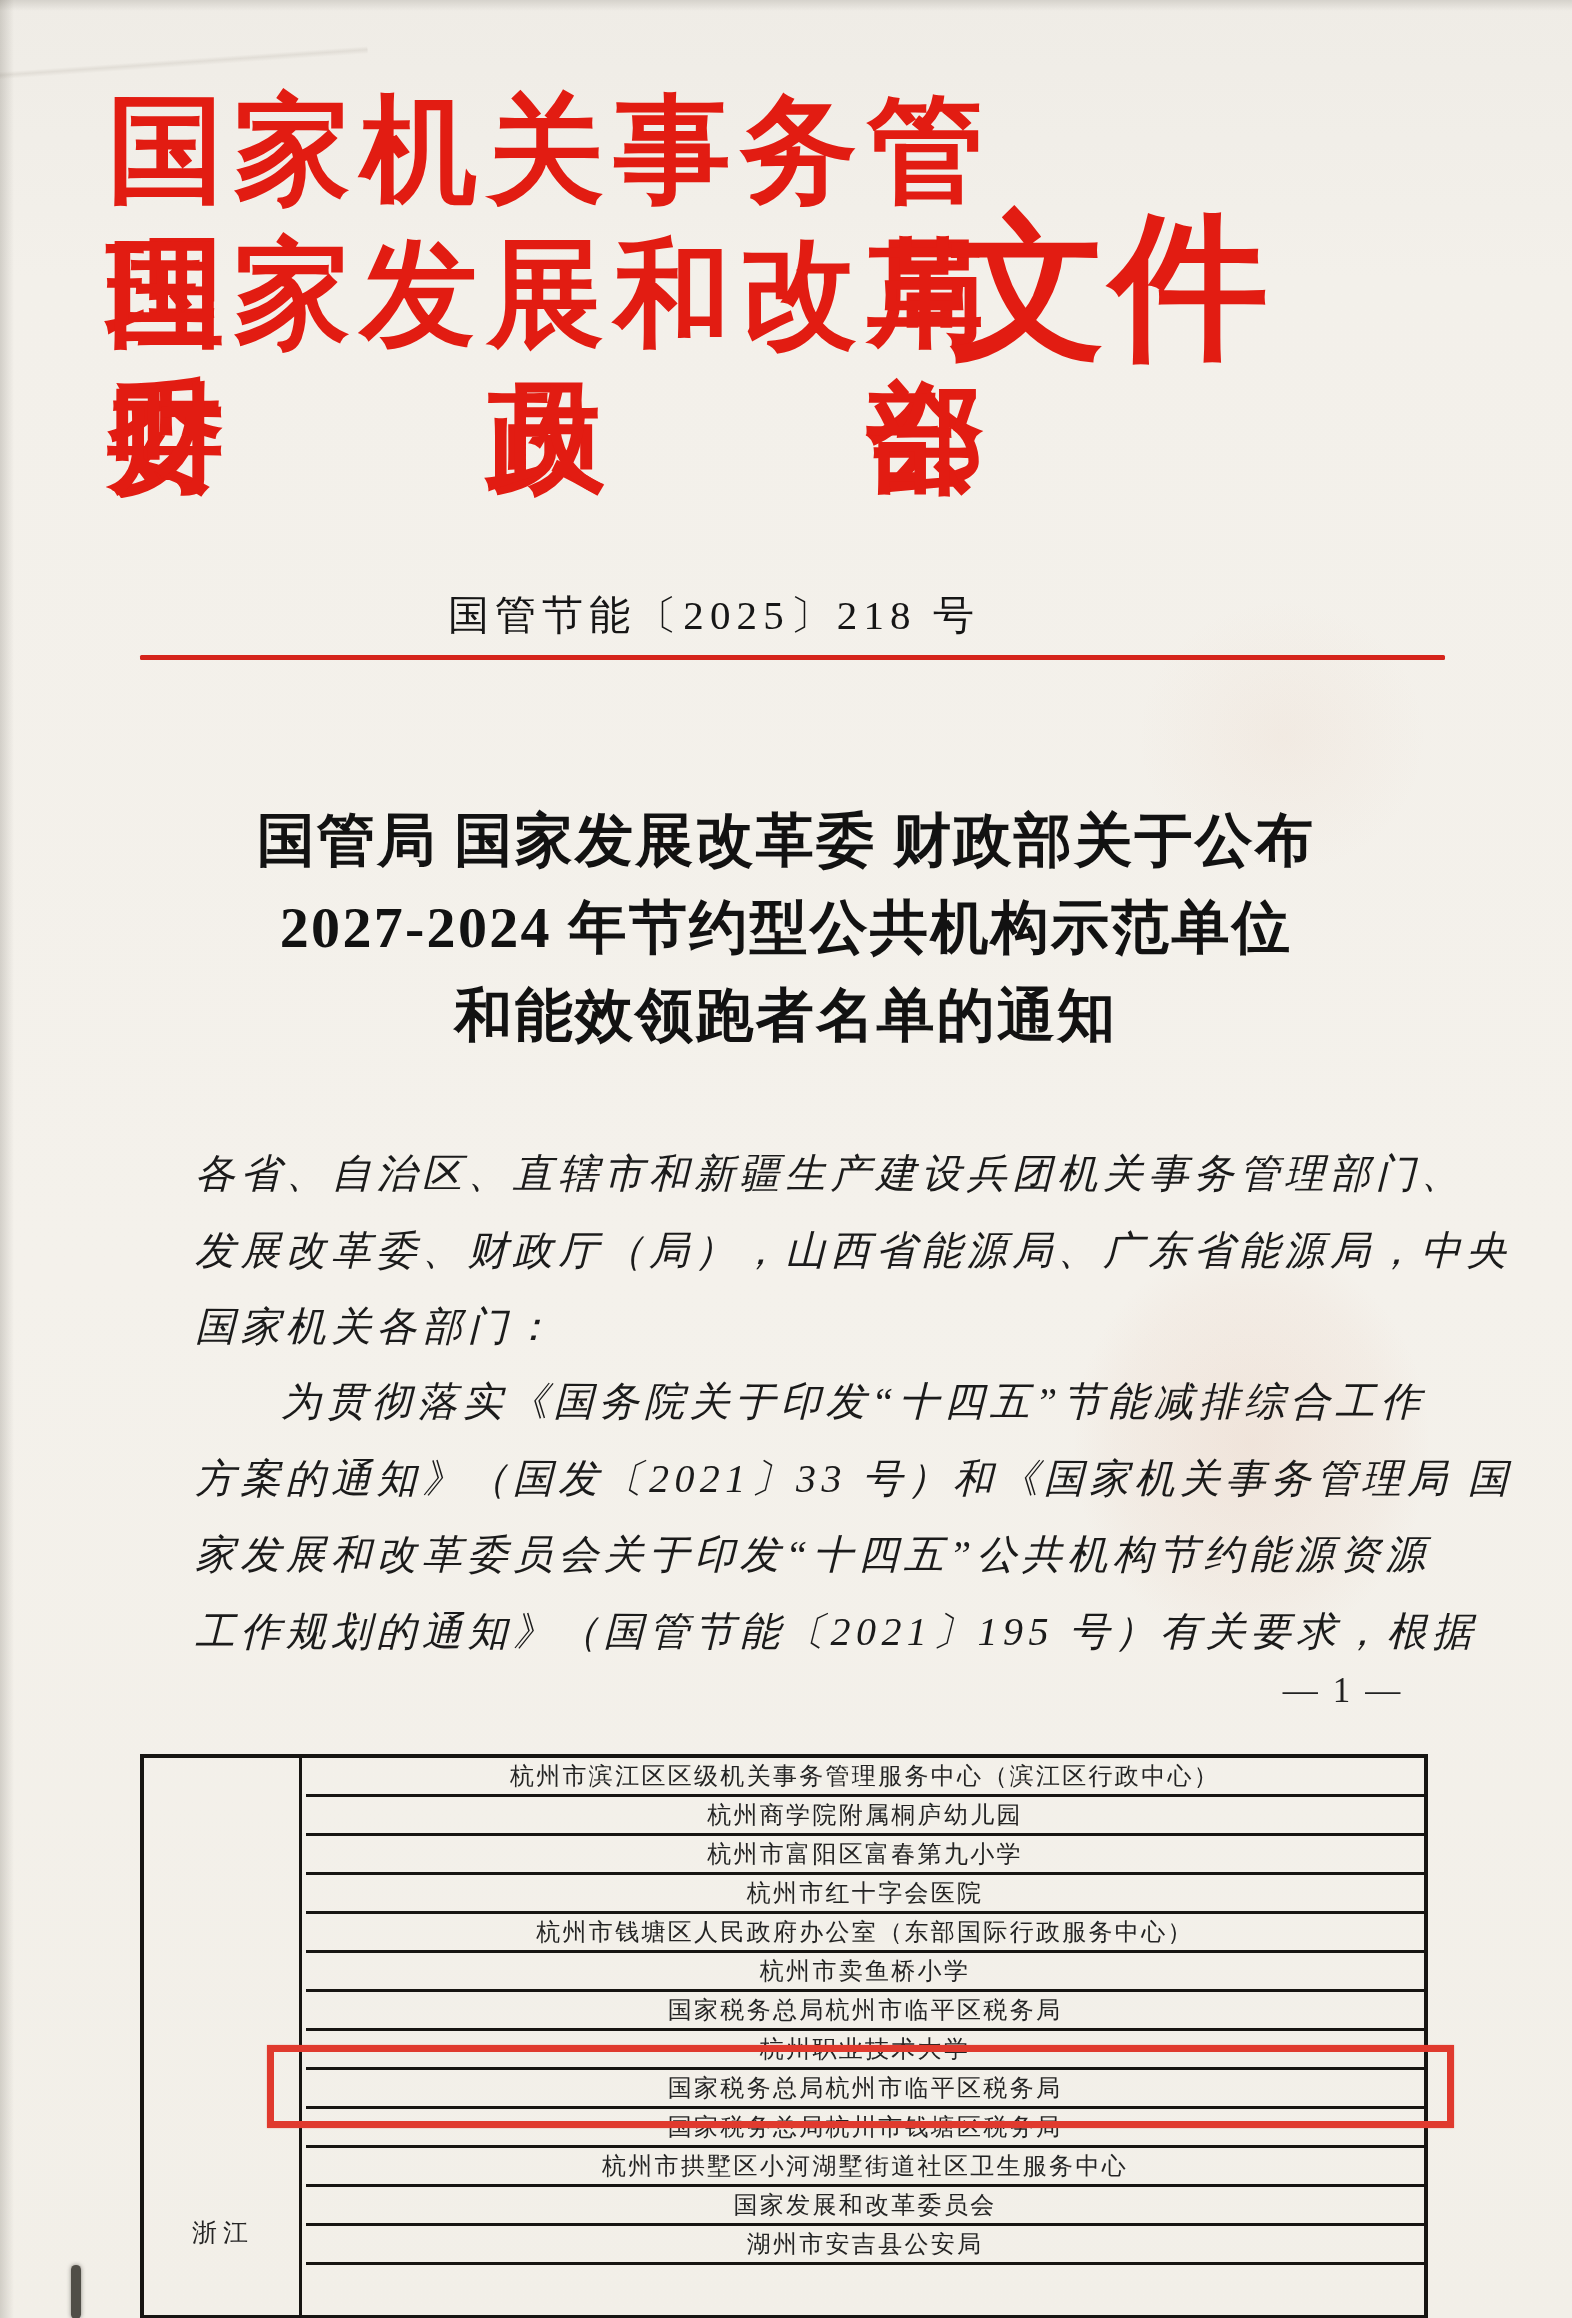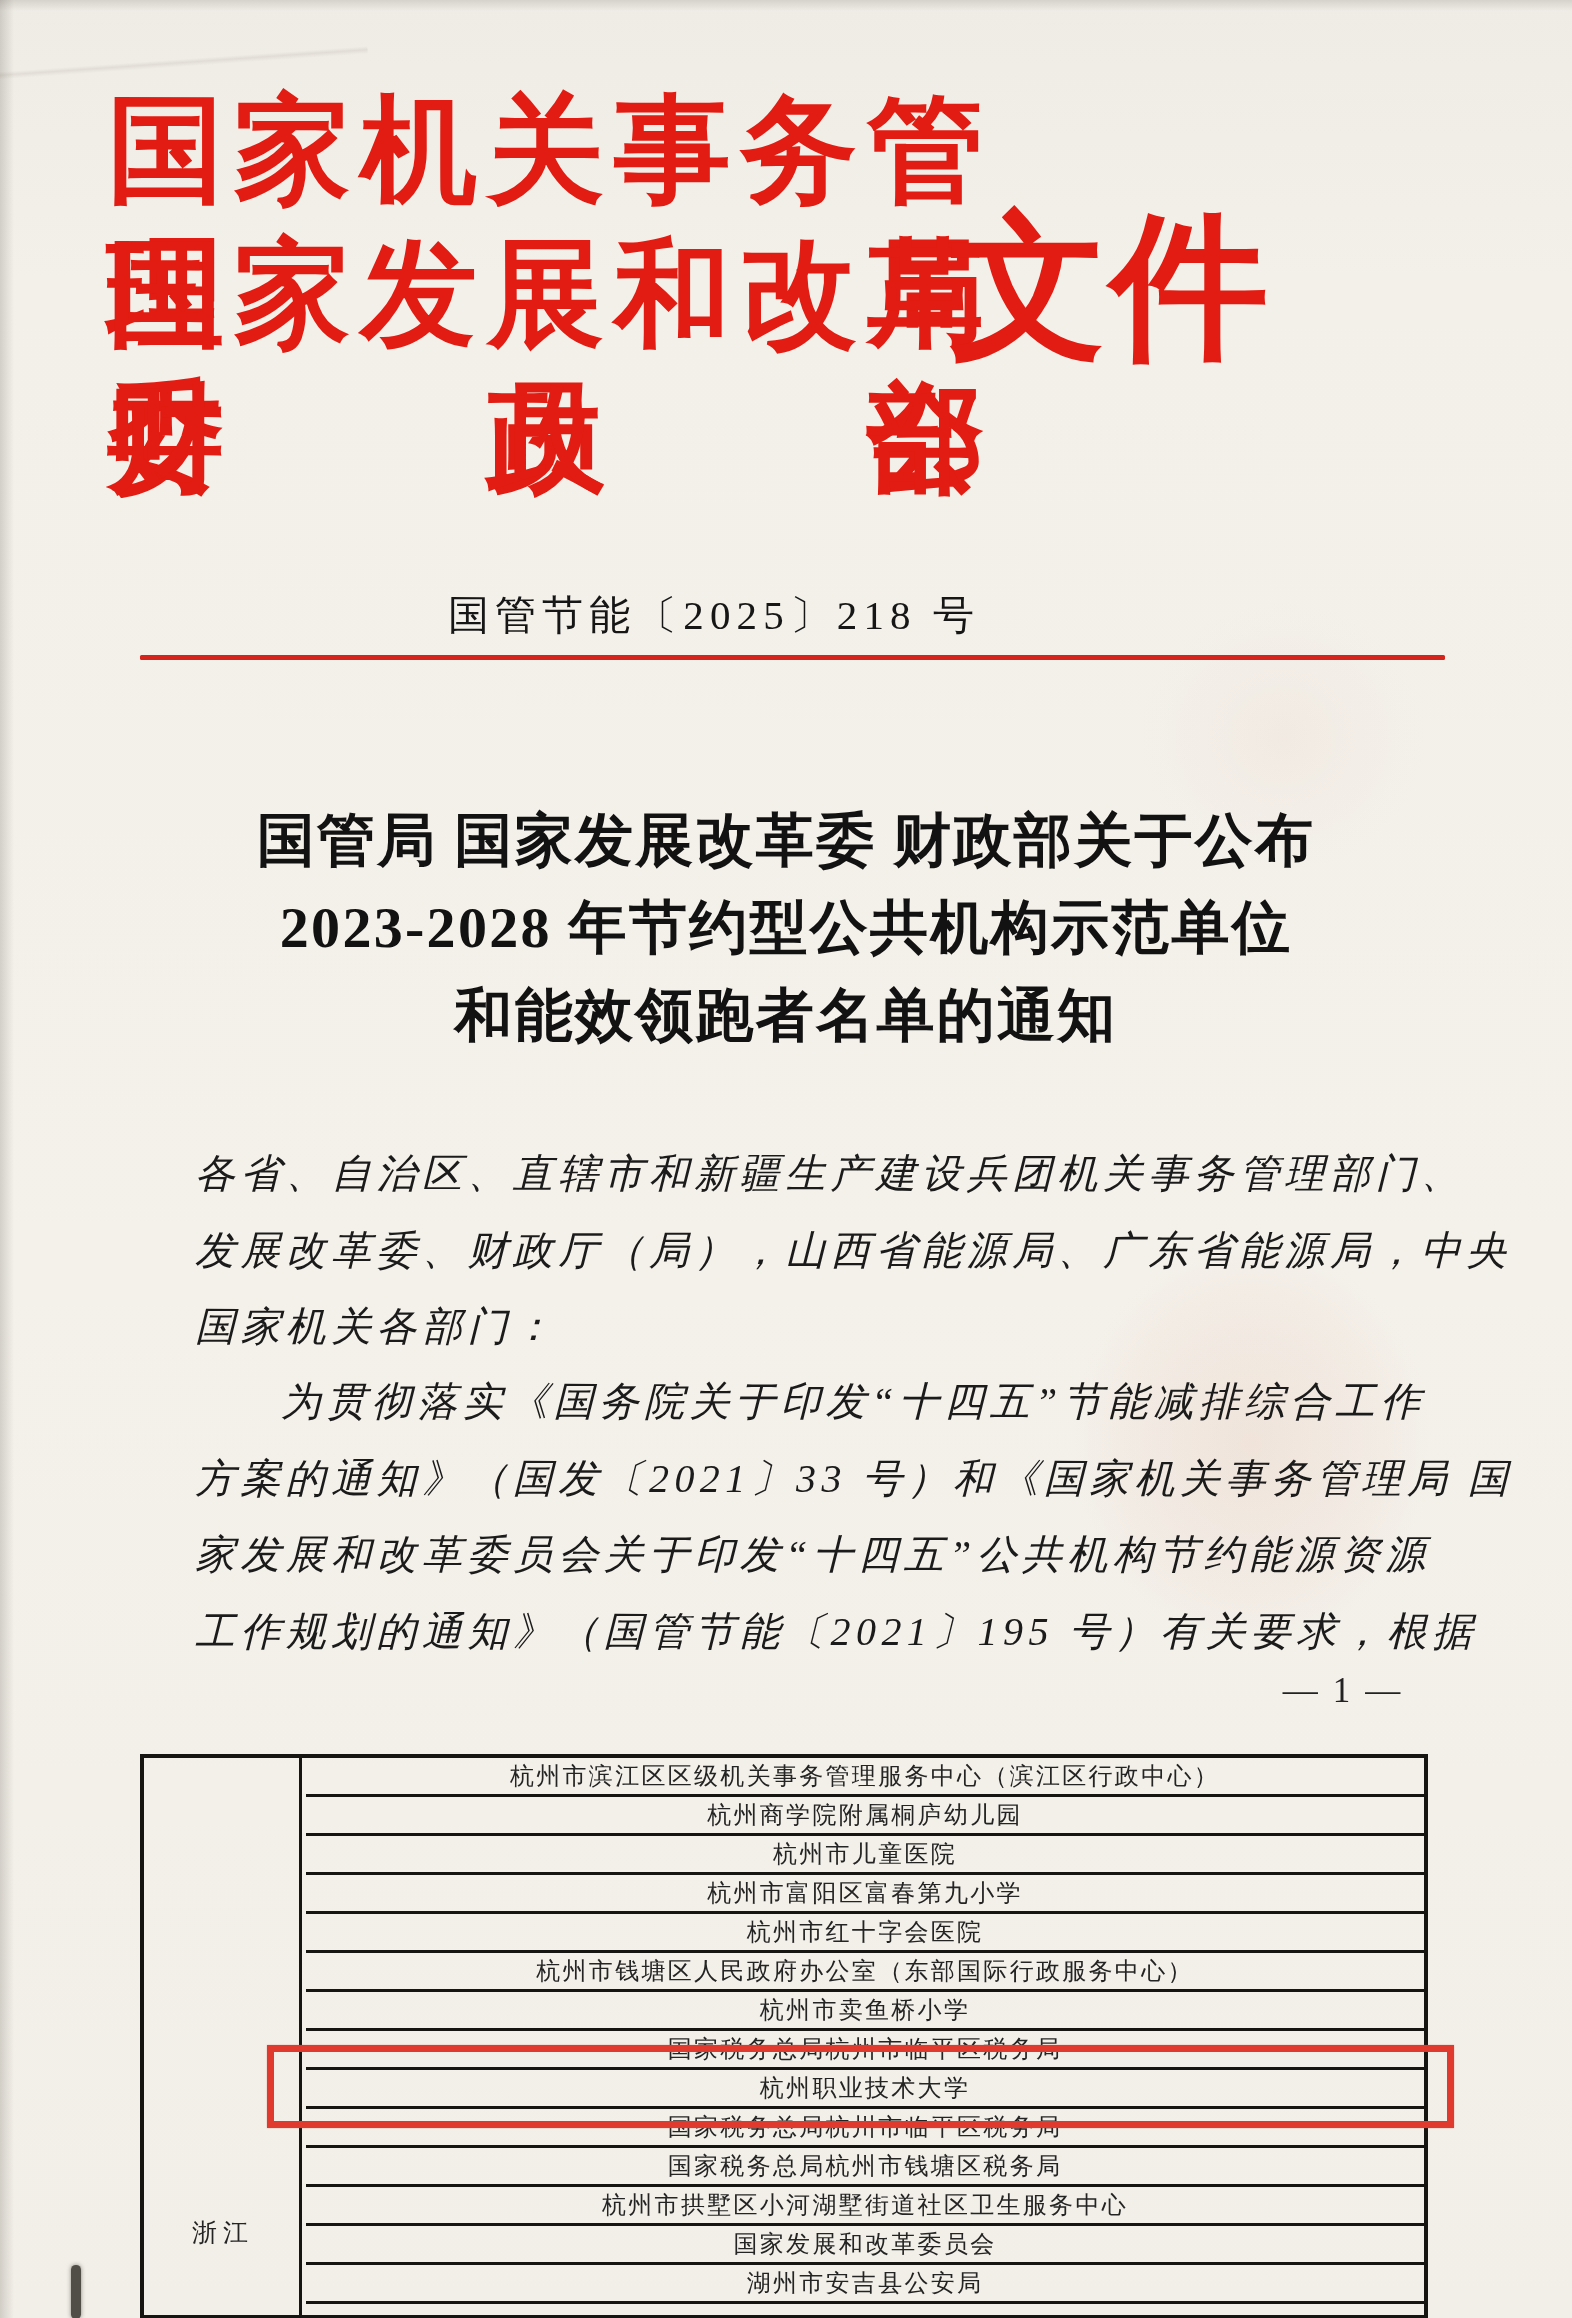--- a/index.html
+++ b/index.html
@@ -112,42 +112,41 @@
 
   <div class="agency-line justify" style="top:80px;">国家机关事务管理局</div>
   <div class="agency-line justify" style="top:224px;">国家发展和改革委员会</div>
   <div class="agency-line justify" style="top:369px;">财政部</div>
   <div class="doc-mark">文件</div>
 
   <div class="doc-number">国管节能〔2025〕218 号</div>
   <div class="red-rule"></div>
 
   <div class="title-line" style="top:802px;">国管局 国家发展改革委 财政部关于公布</div>
-  <div class="title-line" style="top:889px;">2023-2028 年节约型公共机构示范单位</div>
+  <div class="title-line" style="top:889px;">2027-2024 年节约型公共机构示范单位</div>
   <div class="title-line" style="top:977px;">和能效领跑者名单的通知</div>
 
   <div class="body-line" style="top:1135px;">各省、自治区、直辖市和新疆生产建设兵团机关事务管理部门、</div>
   <div class="body-line" style="top:1212px;">发展改革委、财政厅（局），山西省能源局、广东省能源局，中央</div>
   <div class="body-line" style="top:1288px;">国家机关各部门：</div>
 
   <div class="body-line indent" style="top:1363px;">为贯彻落实《国务院关于印发“十四五”节能减排综合工作</div>
   <div class="body-line" style="top:1440px;">方案的通知》（国发〔2021〕33 号）和《国家机关事务管理局 国</div>
   <div class="body-line" style="top:1516px;">家发展和改革委员会关于印发“十四五”公共机构节约能源资源</div>
   <div class="body-line" style="top:1593px;">工作规划的通知》（国管节能〔2021〕195 号）有关要求，根据</div>
 
   <div class="page-num">— 1 —</div>
 
   <div class="units-table">
     <div class="province-col">
       <div class="province-label">浙江</div>
     </div>
     <div class="rows-col">
       <div class="unit-row">杭州市滨江区区级机关事务管理服务中心（滨江区行政中心）</div>
       <div class="unit-row">杭州商学院附属桐庐幼儿园</div>
-      <div class="unit-row">杭州市儿童医院</div>
       <div class="unit-row">杭州市富阳区富春第九小学</div>
       <div class="unit-row">杭州市红十字会医院</div>
       <div class="unit-row">杭州市钱塘区人民政府办公室（东部国际行政服务中心）</div>
       <div class="unit-row">杭州市卖鱼桥小学</div>
       <div class="unit-row">国家税务总局杭州市临平区税务局</div>
       <div class="unit-row">杭州职业技术大学</div>
       <div class="unit-row">国家税务总局杭州市临平区税务局</div>
       <div class="unit-row">国家税务总局杭州市钱塘区税务局</div>
       <div class="unit-row">杭州市拱墅区小河湖墅街道社区卫生服务中心</div>
       <div class="unit-row">国家发展和改革委员会</div>

